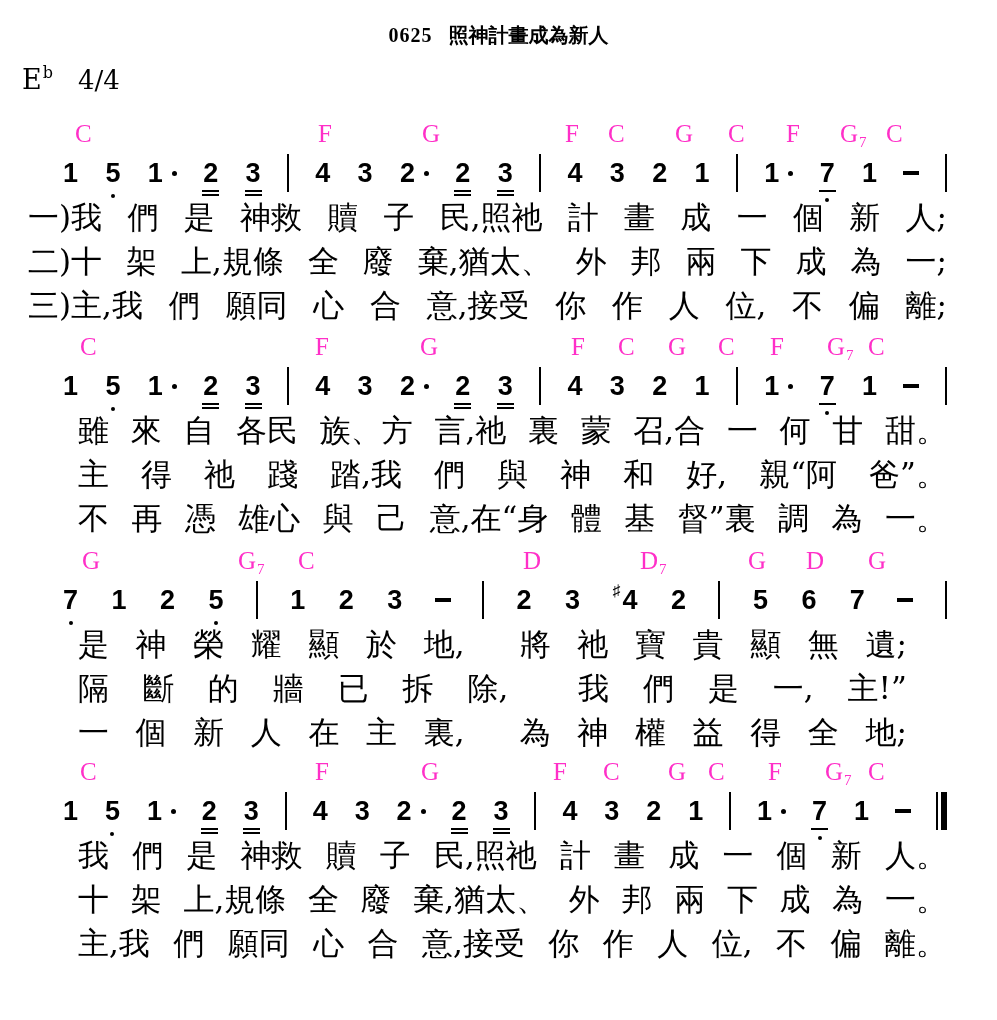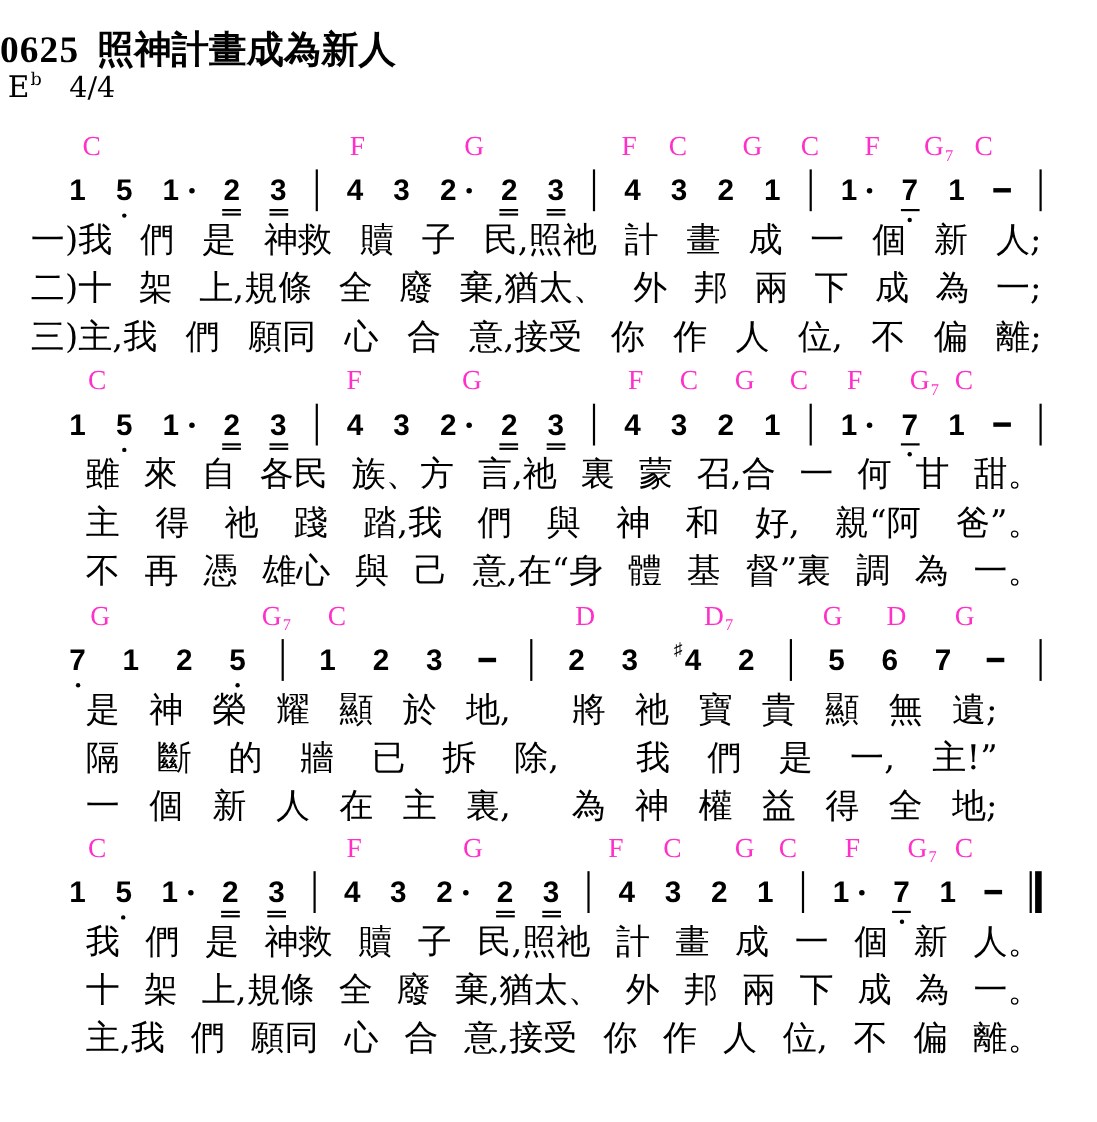--- a/index.html
+++ b/index.html
@@ -1,23 +1,23 @@
 <!DOCTYPE html>
 <html><head>
 <meta charset="utf-8">
 <style>
   html,body{margin:0;padding:0;background:#fff;}
   .page{position:relative;width:997px;height:1020px;background:#fff;overflow:hidden;
         font-family:"DejaVu Serif",serif;color:#000;}
 
   
-  .title{position:absolute;top:22px;left:0;width:100%;text-align:left;
-         font-weight:bold;font-size:34px;}
+  .title{position:absolute;top:22px;left:0;width:100%;text-align:center;
+         font-weight:bold;font-size:20px;}
   .title .num{font-family:"Liberation Serif",serif;margin-right:16px;letter-spacing:1px;}
-  .keyline{position:absolute;top:64px;left:7px;font-size:27px;}
+  .keyline{position:absolute;top:64px;left:22px;font-size:27px;}
   .keyline .acc{font-size:16px;position:relative;top:-11px;left:1px;}
   .keyline .meter{margin-left:26px;font-size:26px;}
 
   
   .system{position:absolute;left:0;width:100%;}
   .sys1{top:120px}.sys2{top:333px}.sys3{top:547px}.sys4{top:758px}
 
   .chords{position:relative;height:30px;font-size:25px;}
   .chord{position:absolute;top:0;font-family:"Liberation Serif",serif;}
   .chord sub{font-size:15px;vertical-align:baseline;position:relative;top:5px;left:1px;}

